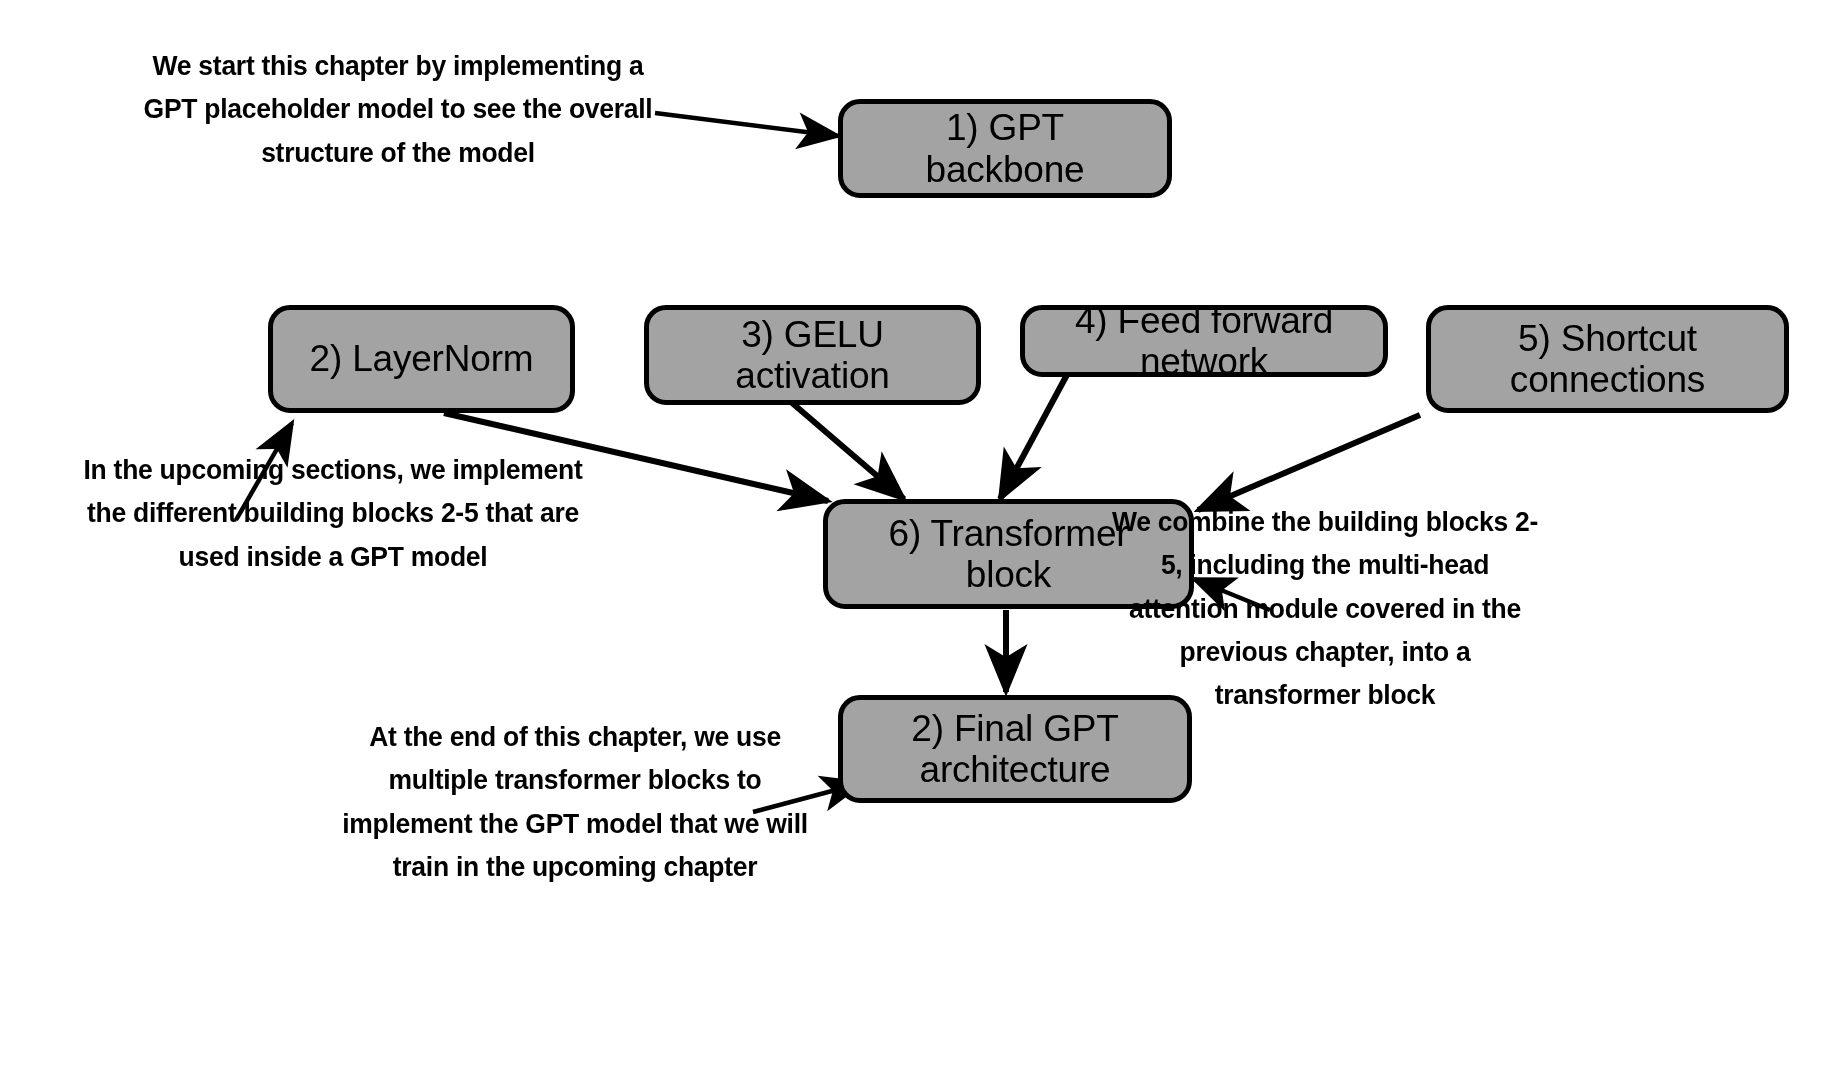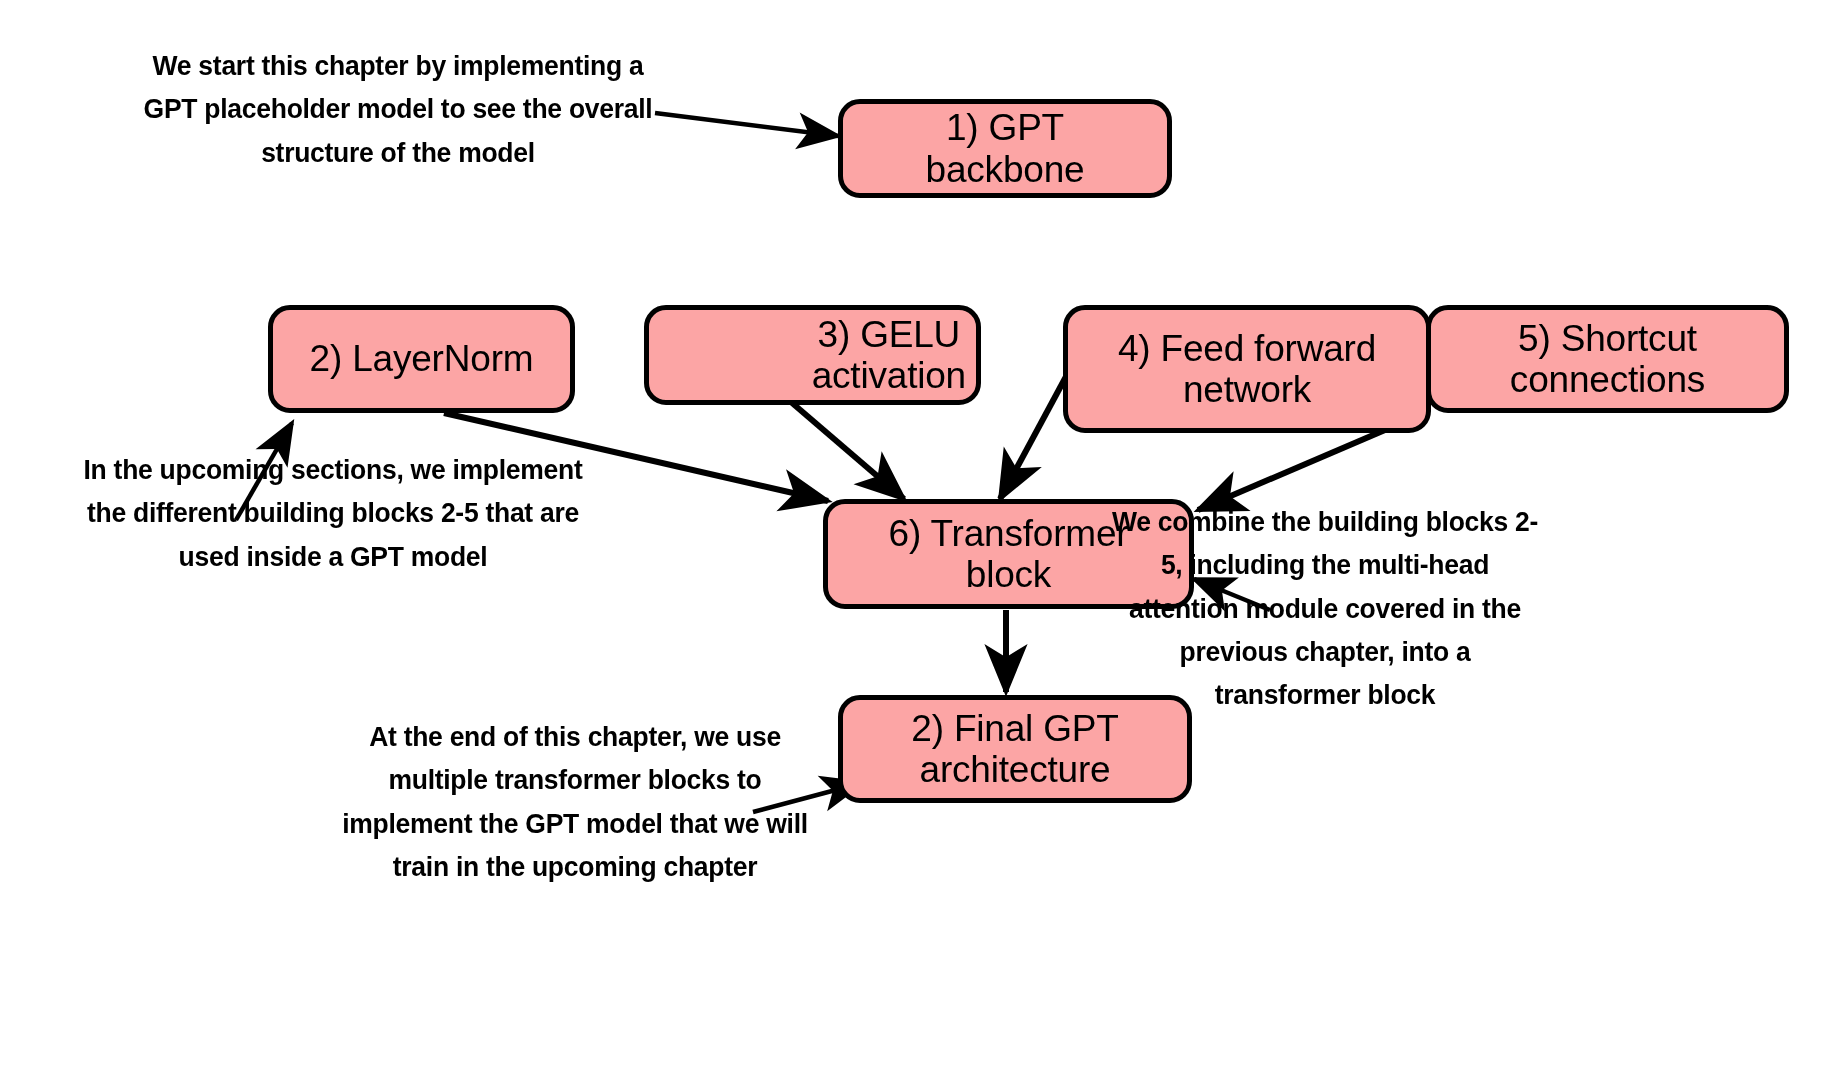--- a/index.html
+++ b/index.html
@@ -22,21 +22,21 @@
     top: 0;
     width: 1838px;
     height: 1074px;
     pointer-events: none;
   }
   .node {
     position: absolute;
     box-sizing: border-box;
     border: 5px solid #000000;
     border-radius: 22px;
-    background: #fca5a5;
+    background: #a3a3a3;
     display: flex;
     align-items: center;
     justify-content: center;
     text-align: center;
     font-family: "Liberation Sans", sans-serif;
     font-weight: 400;
     font-size: 37px;
     line-height: 1.12;
     color: #000000;
     letter-spacing: -0.2px;
@@ -99,26 +99,26 @@
 
   <div class="node" id="node-gpt-backbone" style="left:838px; top:99px; width:334px; height:99px;">
     <span class="node-label">1) GPT
 backbone</span>
   </div>
 
   <div class="node" id="node-layernorm" style="left:268px; top:305px; width:307px; height:108px;">
     <span class="node-label">2) LayerNorm</span>
   </div>
 
-  <div class="node" id="node-gelu-activation" style="left:644px; top:305px; width:337px; height:100px;justify-content:flex-end;">
+  <div class="node" id="node-gelu-activation" style="left:644px; top:305px; width:337px; height:100px;">
     <span class="node-label">3) GELU
 activation</span>
   </div>
 
-  <div class="node" id="node-feed-forward" style="left:1020px; top:305px; width:368px; height:128px;margin-left:43px;">
+  <div class="node" id="node-feed-forward" style="left:1020px; top:305px; width:368px; height:72px;">
     <span class="node-label">4) Feed forward
 network</span>
   </div>
 
   <div class="node" id="node-shortcut" style="left:1426px; top:305px; width:363px; height:108px;justify-content:center;">
     <span class="node-label">5) Shortcut
 connections</span>
   </div>
 
   <div class="node" id="node-transformer-block" style="left:823px; top:499px; width:371px; height:110px;">

